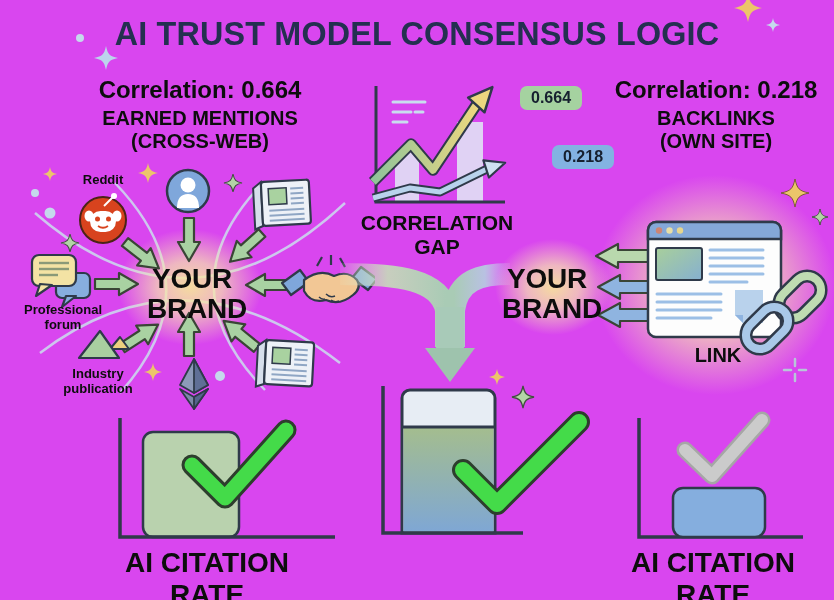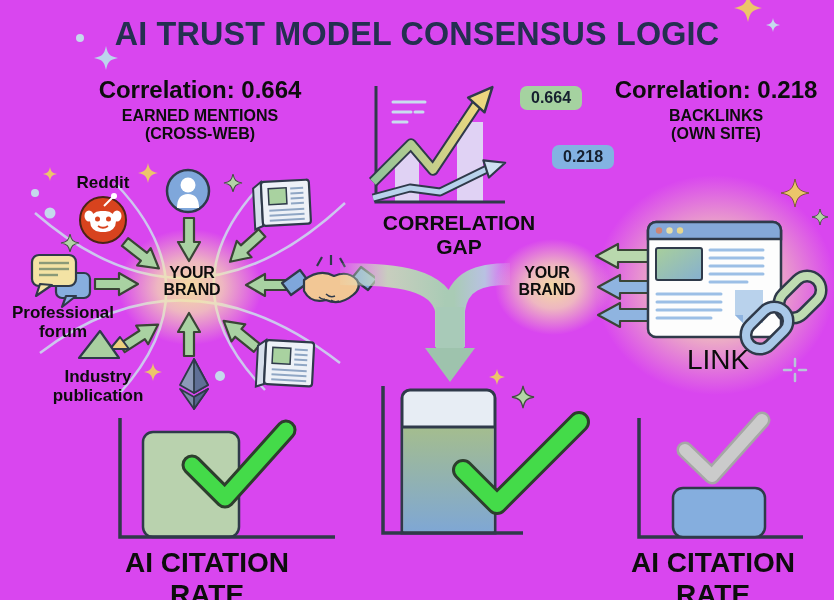--- a/index.html
+++ b/index.html
@@ -3,28 +3,28 @@
 <meta charset="utf-8">
 <style>
   html,body{margin:0;padding:0;background:#fff;}
   #canvas{position:relative;width:834px;height:600px;background:#d946ef;overflow:hidden;
           font-family:"Liberation Sans","DejaVu Sans",sans-serif;color:#0d0d0d;}
   svg{position:absolute;display:block;pointer-events:none;}
   .txt{position:absolute;text-align:center;white-space:pre-line;font-weight:700;line-height:1.15;color:#0d0d0d;}
   .title{left:0;right:0;top:14px;font-size:34px;font-weight:800;color:#243050;letter-spacing:.2px;
          transform:scaleX(.95);transform-origin:center;}
   .corr{font-size:24px;text-align:center;}
-  .subhead{font-size:16px;margin-top:3px;}
-  .brand-label{font-size:16px;font-weight:800;line-height:1.08;letter-spacing:-.2px;}
-  .small-label{font-size:17px;font-weight:600;line-height:1.12;}
+  .subhead{font-size:20px;margin-top:3px;}
+  .brand-label{font-size:28px;font-weight:800;line-height:1.08;letter-spacing:-.2px;}
+  .small-label{font-size:13px;font-weight:600;line-height:1.12;}
   .gap-label{font-size:21px;}
   .bottom-label{font-size:28px;}
   .badge{position:absolute;font-weight:700;font-size:16px;color:#16202f;border-radius:7px;
          padding:3px 11px;}
-  .link-label{font-size:28px;font-weight:400;}
+  .link-label{font-size:20px;font-weight:700;}
   .hdr{position:absolute;text-align:center;}
 </style>
 </head>
 <body>
 
 <div id="canvas">
 
   <svg style="left:0;top:0;" width="834" height="600" viewBox="0 0 834 600">
     <defs>
       <path id="sp4" d="M0,-1 C0.15,-0.3 0.3,-0.15 1,0 C0.3,0.15 0.15,0.3 0,1 C-0.15,0.3 -0.3,0.15 -1,0 C-0.3,-0.15 -0.15,-0.3 0,-1 Z"></path>
@@ -311,21 +311,21 @@
 
   <div class="hdr" style="left:596px;top:76px;width:240px;">
     <div class="txt corr" style="position:static;">Correlation: 0.218</div>
     <div class="txt subhead" style="position:static;">BACKLINKS
 (OWN SITE)</div>
   </div>
 
   <div class="badge" style="left:520px;top:86px;background:#a5d2a0;">0.664</div>
   <div class="badge" style="left:523px;top:145px;background:#83b2e2;margin-left:29px;">0.218</div>
 
-  <div class="txt gap-label" style="left:369px;top:211px;width:180px;">CORRELATION
+  <div class="txt gap-label" style="left:347px;top:211px;width:180px;">CORRELATION
 GAP</div>
 
   <div class="txt small-label" style="left:68px;top:173px;width:70px;">Reddit</div>
   <div class="txt brand-label" style="left:147px;top:264px;width:90px;">YOUR
 BRAND</div>
   <div class="txt small-label" style="left:8px;top:303px;width:110px;">Professional
 forum</div>
   <div class="txt small-label" style="left:48px;top:367px;width:100px;">Industry
 publication</div>
 

